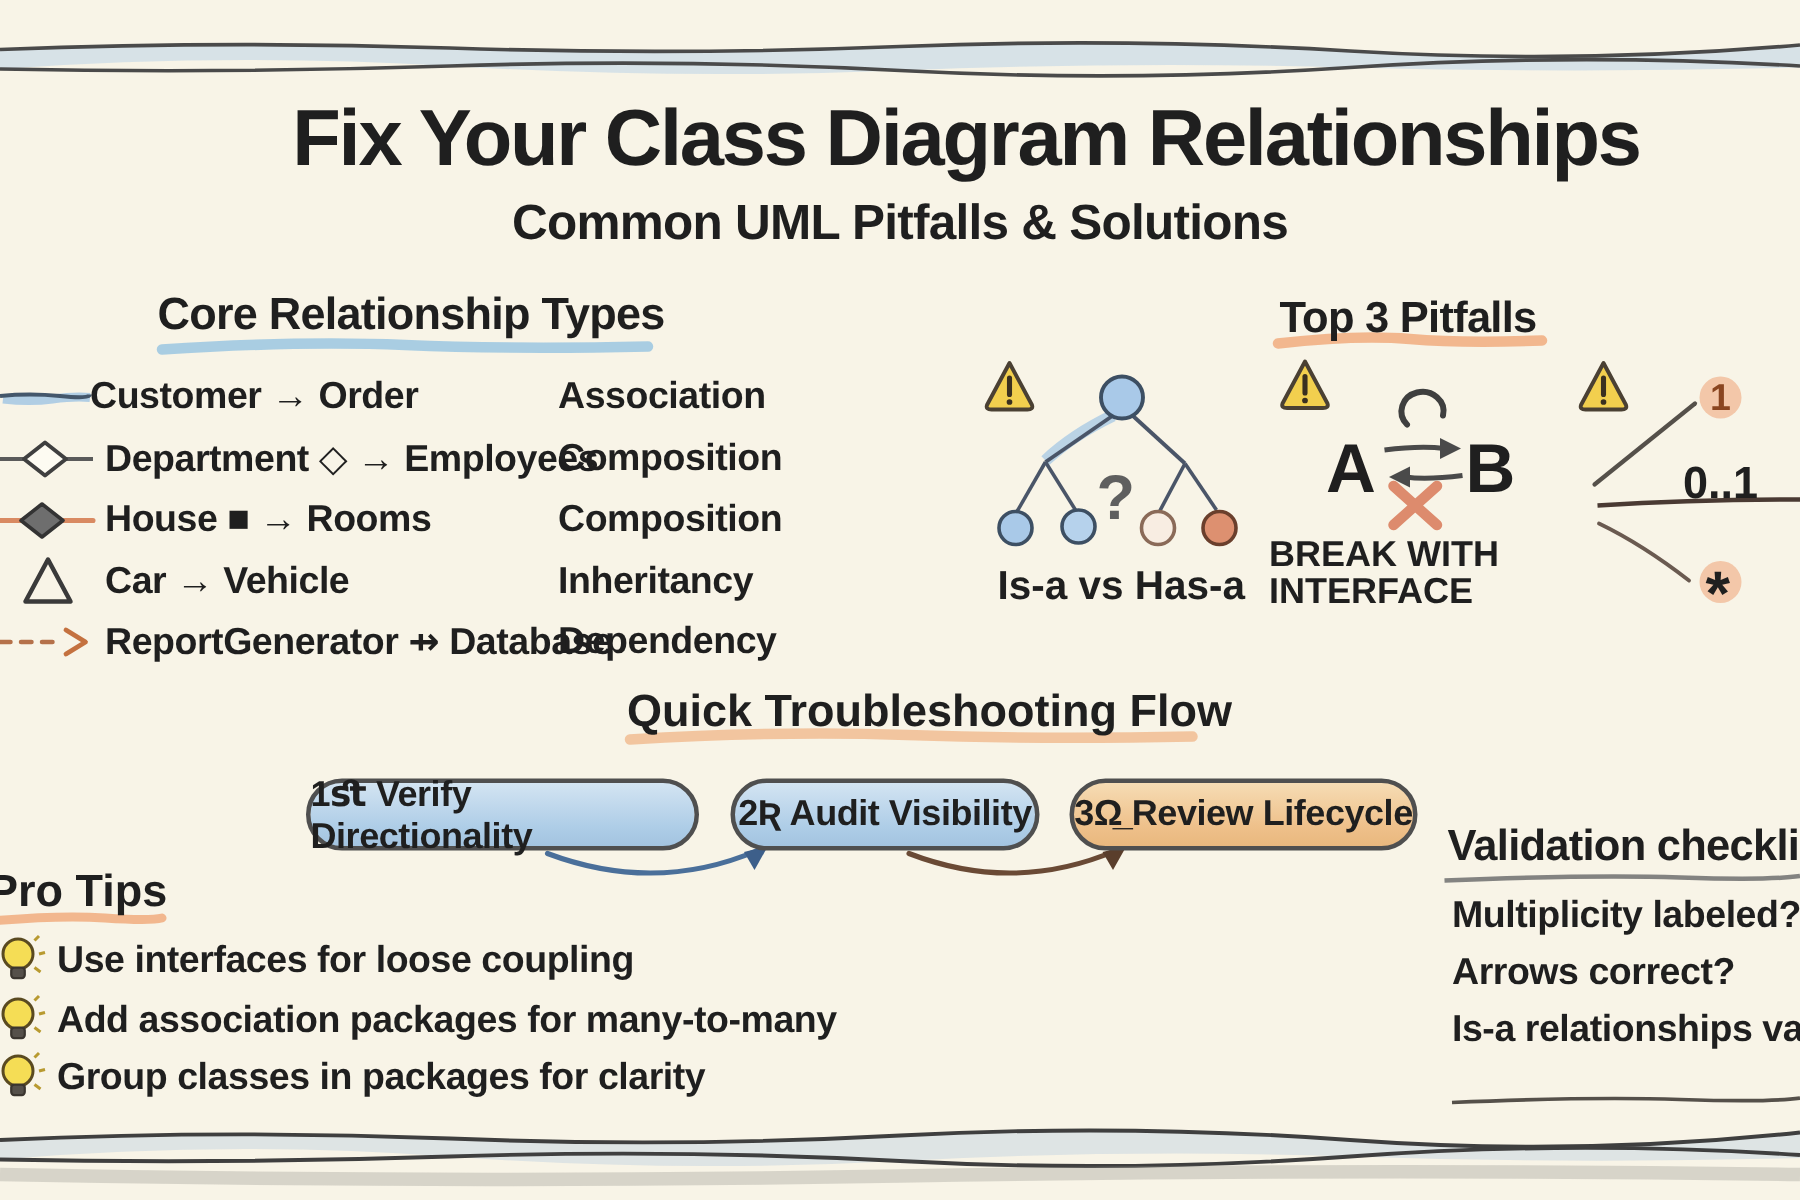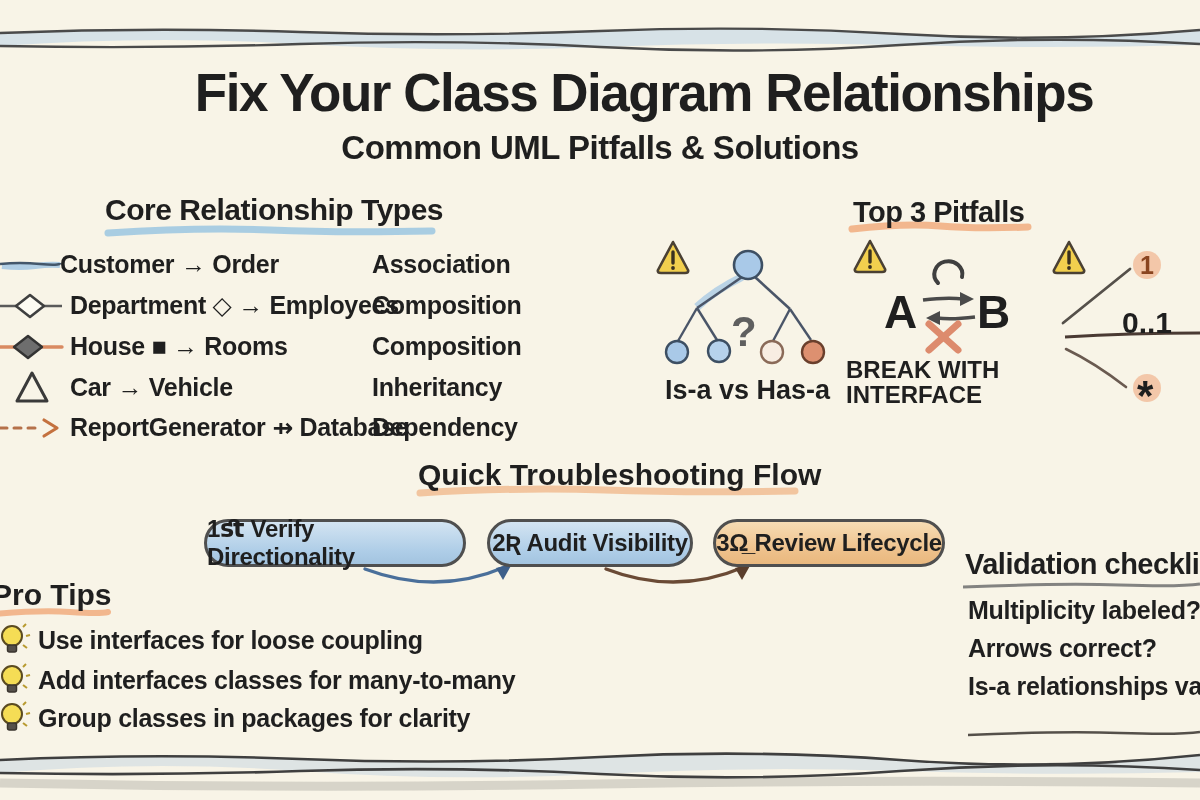--- a/index.html
+++ b/index.html
@@ -181,21 +181,21 @@
   </div>
   <div class="pill blue" style="left:487px;width:206px;">
     <span>2Ʀ Audit Visibility</span>
   </div>
   <div class="pill orange" style="left:713px;width:232px;">
     <span>3Ω̲ Review Lifecycle</span>
   </div>
 
   <div class="abs layer txt" style="left:-8px;top:578px;font-size:30px;">Pro Tips</div>
   <div class="abs layer txt row-txt" style="left:38px;top:626px;">Use interfaces for loose coupling</div>
-  <div class="abs layer txt row-txt" style="left:38px;top:666px;">Add interfaces classes for many-to-many</div>
+  <div class="abs layer txt row-txt" style="left:38px;top:666px;">Add association packages for many-to-many</div>
   <div class="abs layer txt row-txt" style="left:38px;top:704px;">Group classes in packages for clarity</div>
 
   <div class="abs layer txt h2" style="left:965px;top:548px;">Validation checklist</div>
   <div class="abs layer txt row-txt" style="left:968px;top:596px;">Multiplicity labeled?</div>
   <div class="abs layer txt row-txt" style="left:968px;top:634px;">Arrows correct?</div>
   <div class="abs layer txt row-txt" style="left:968px;top:672px;">Is-a relationships valid?</div>
 
 </div>
 
 </body></html>

